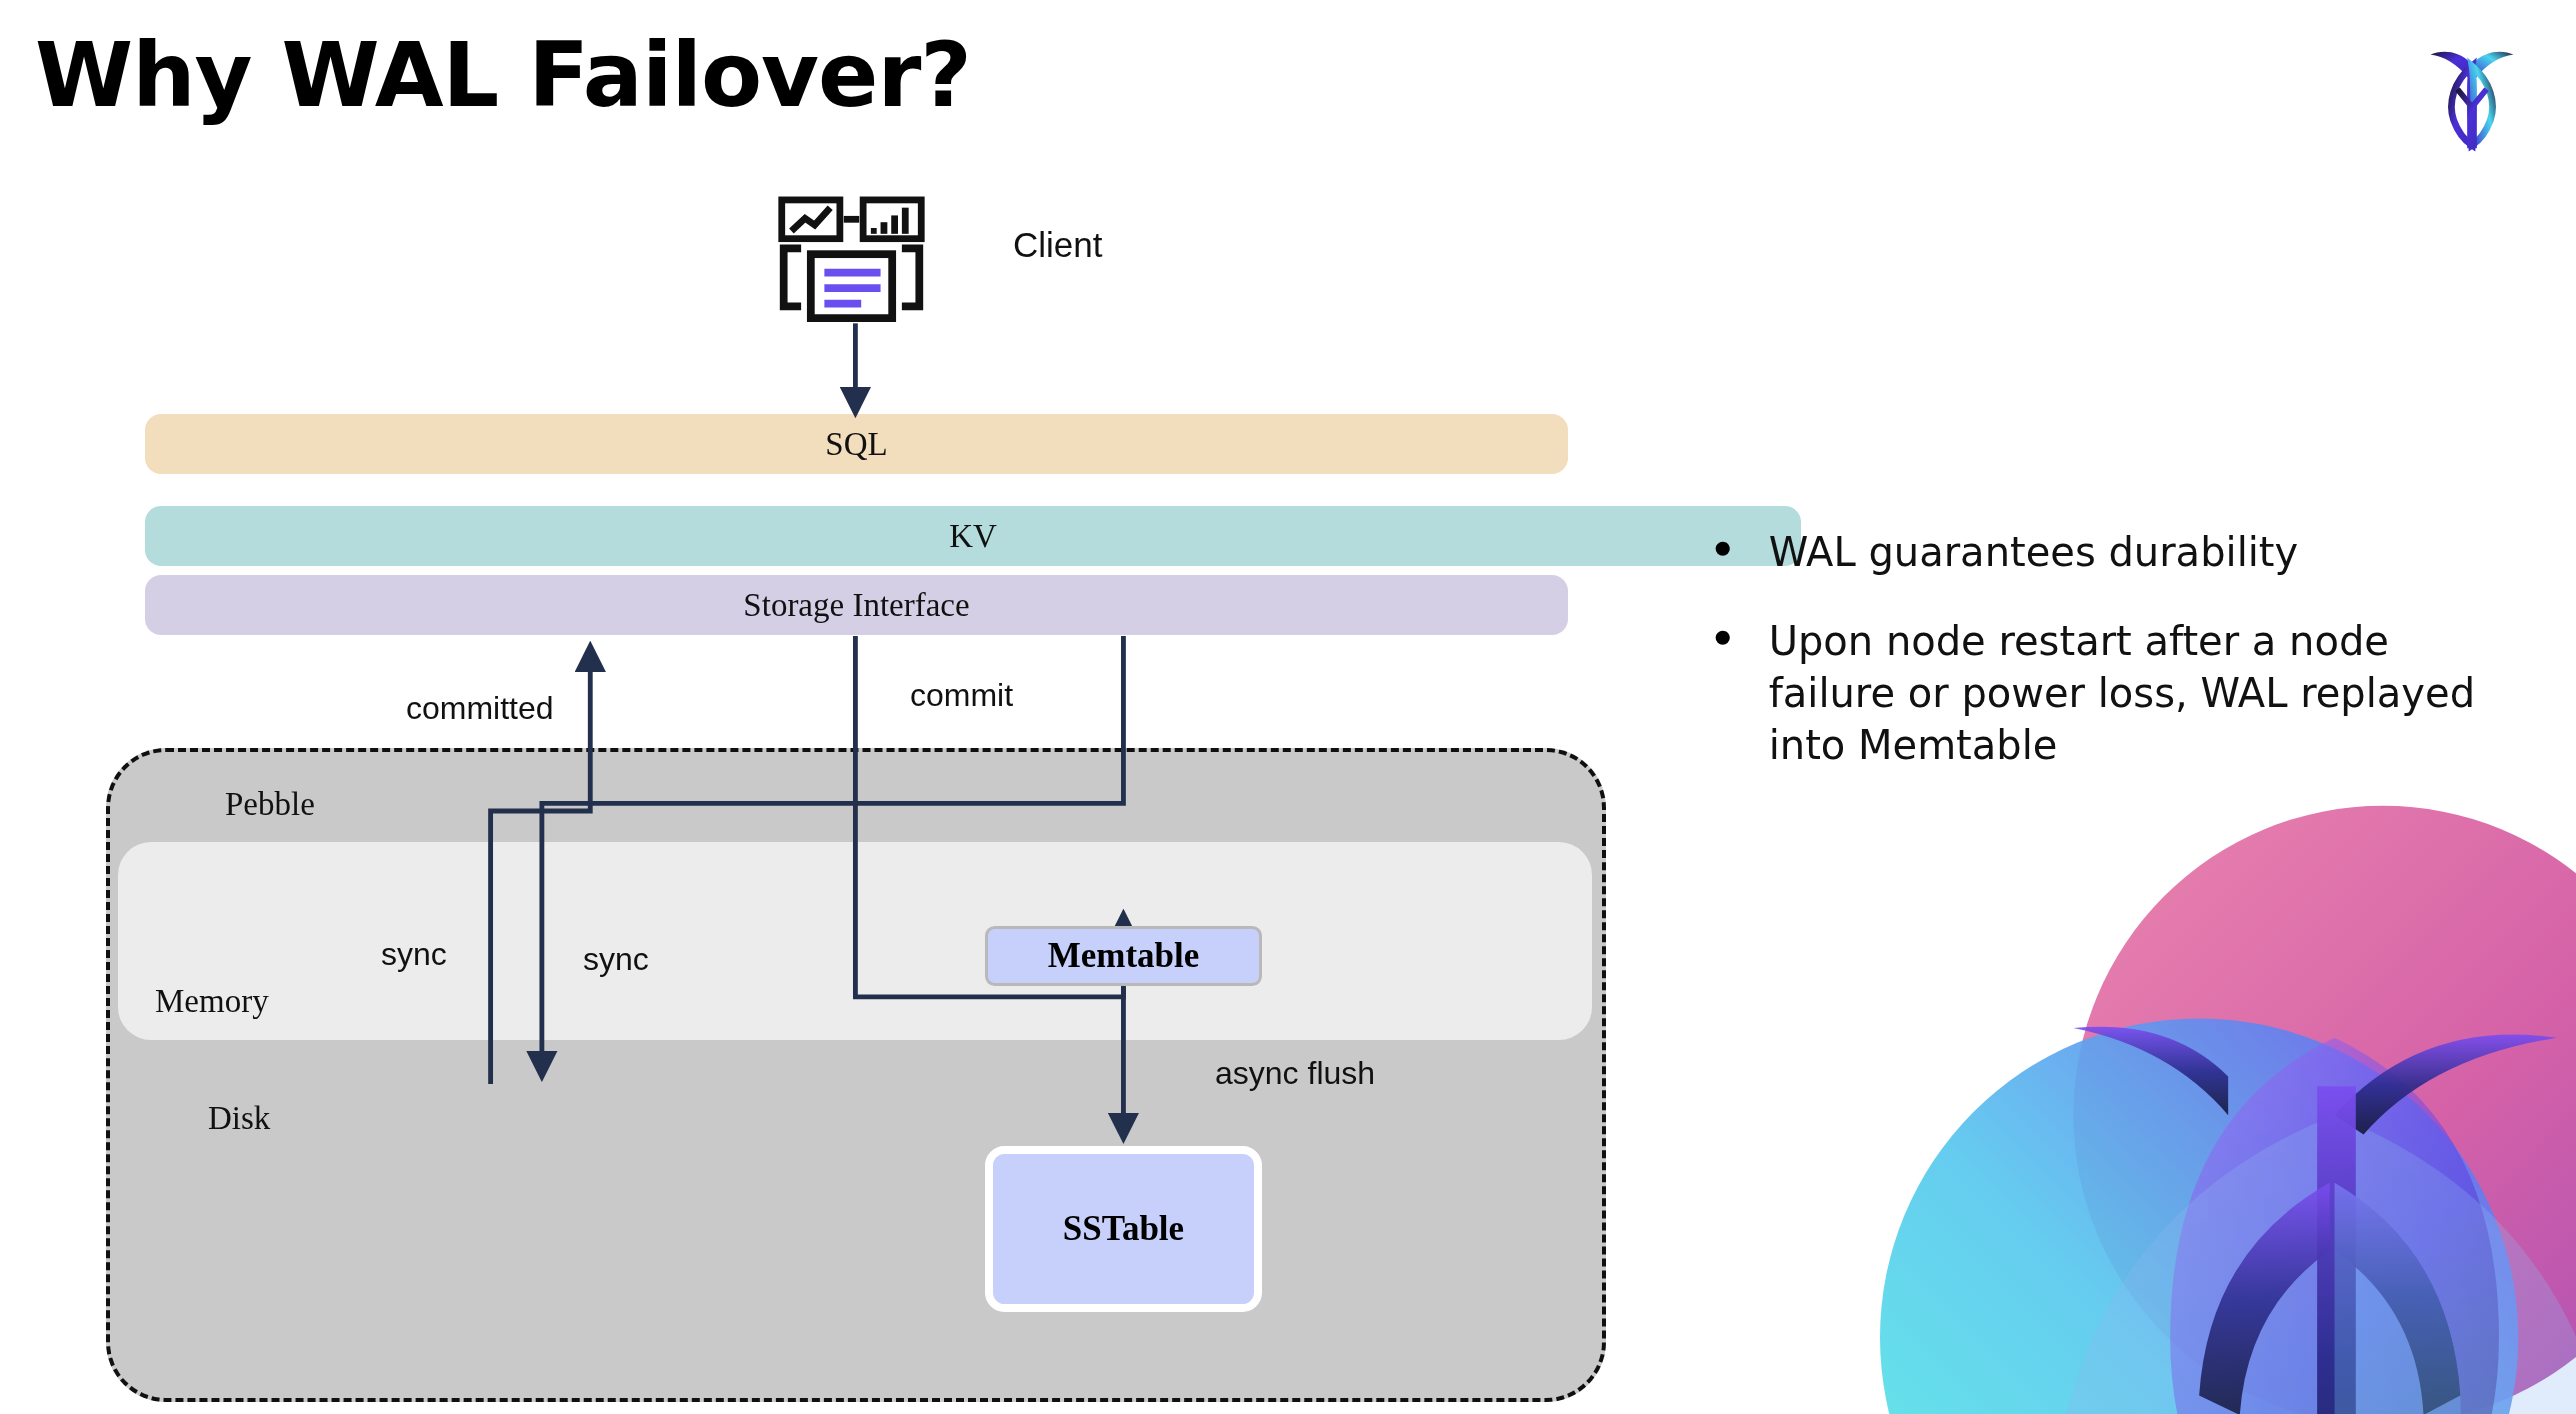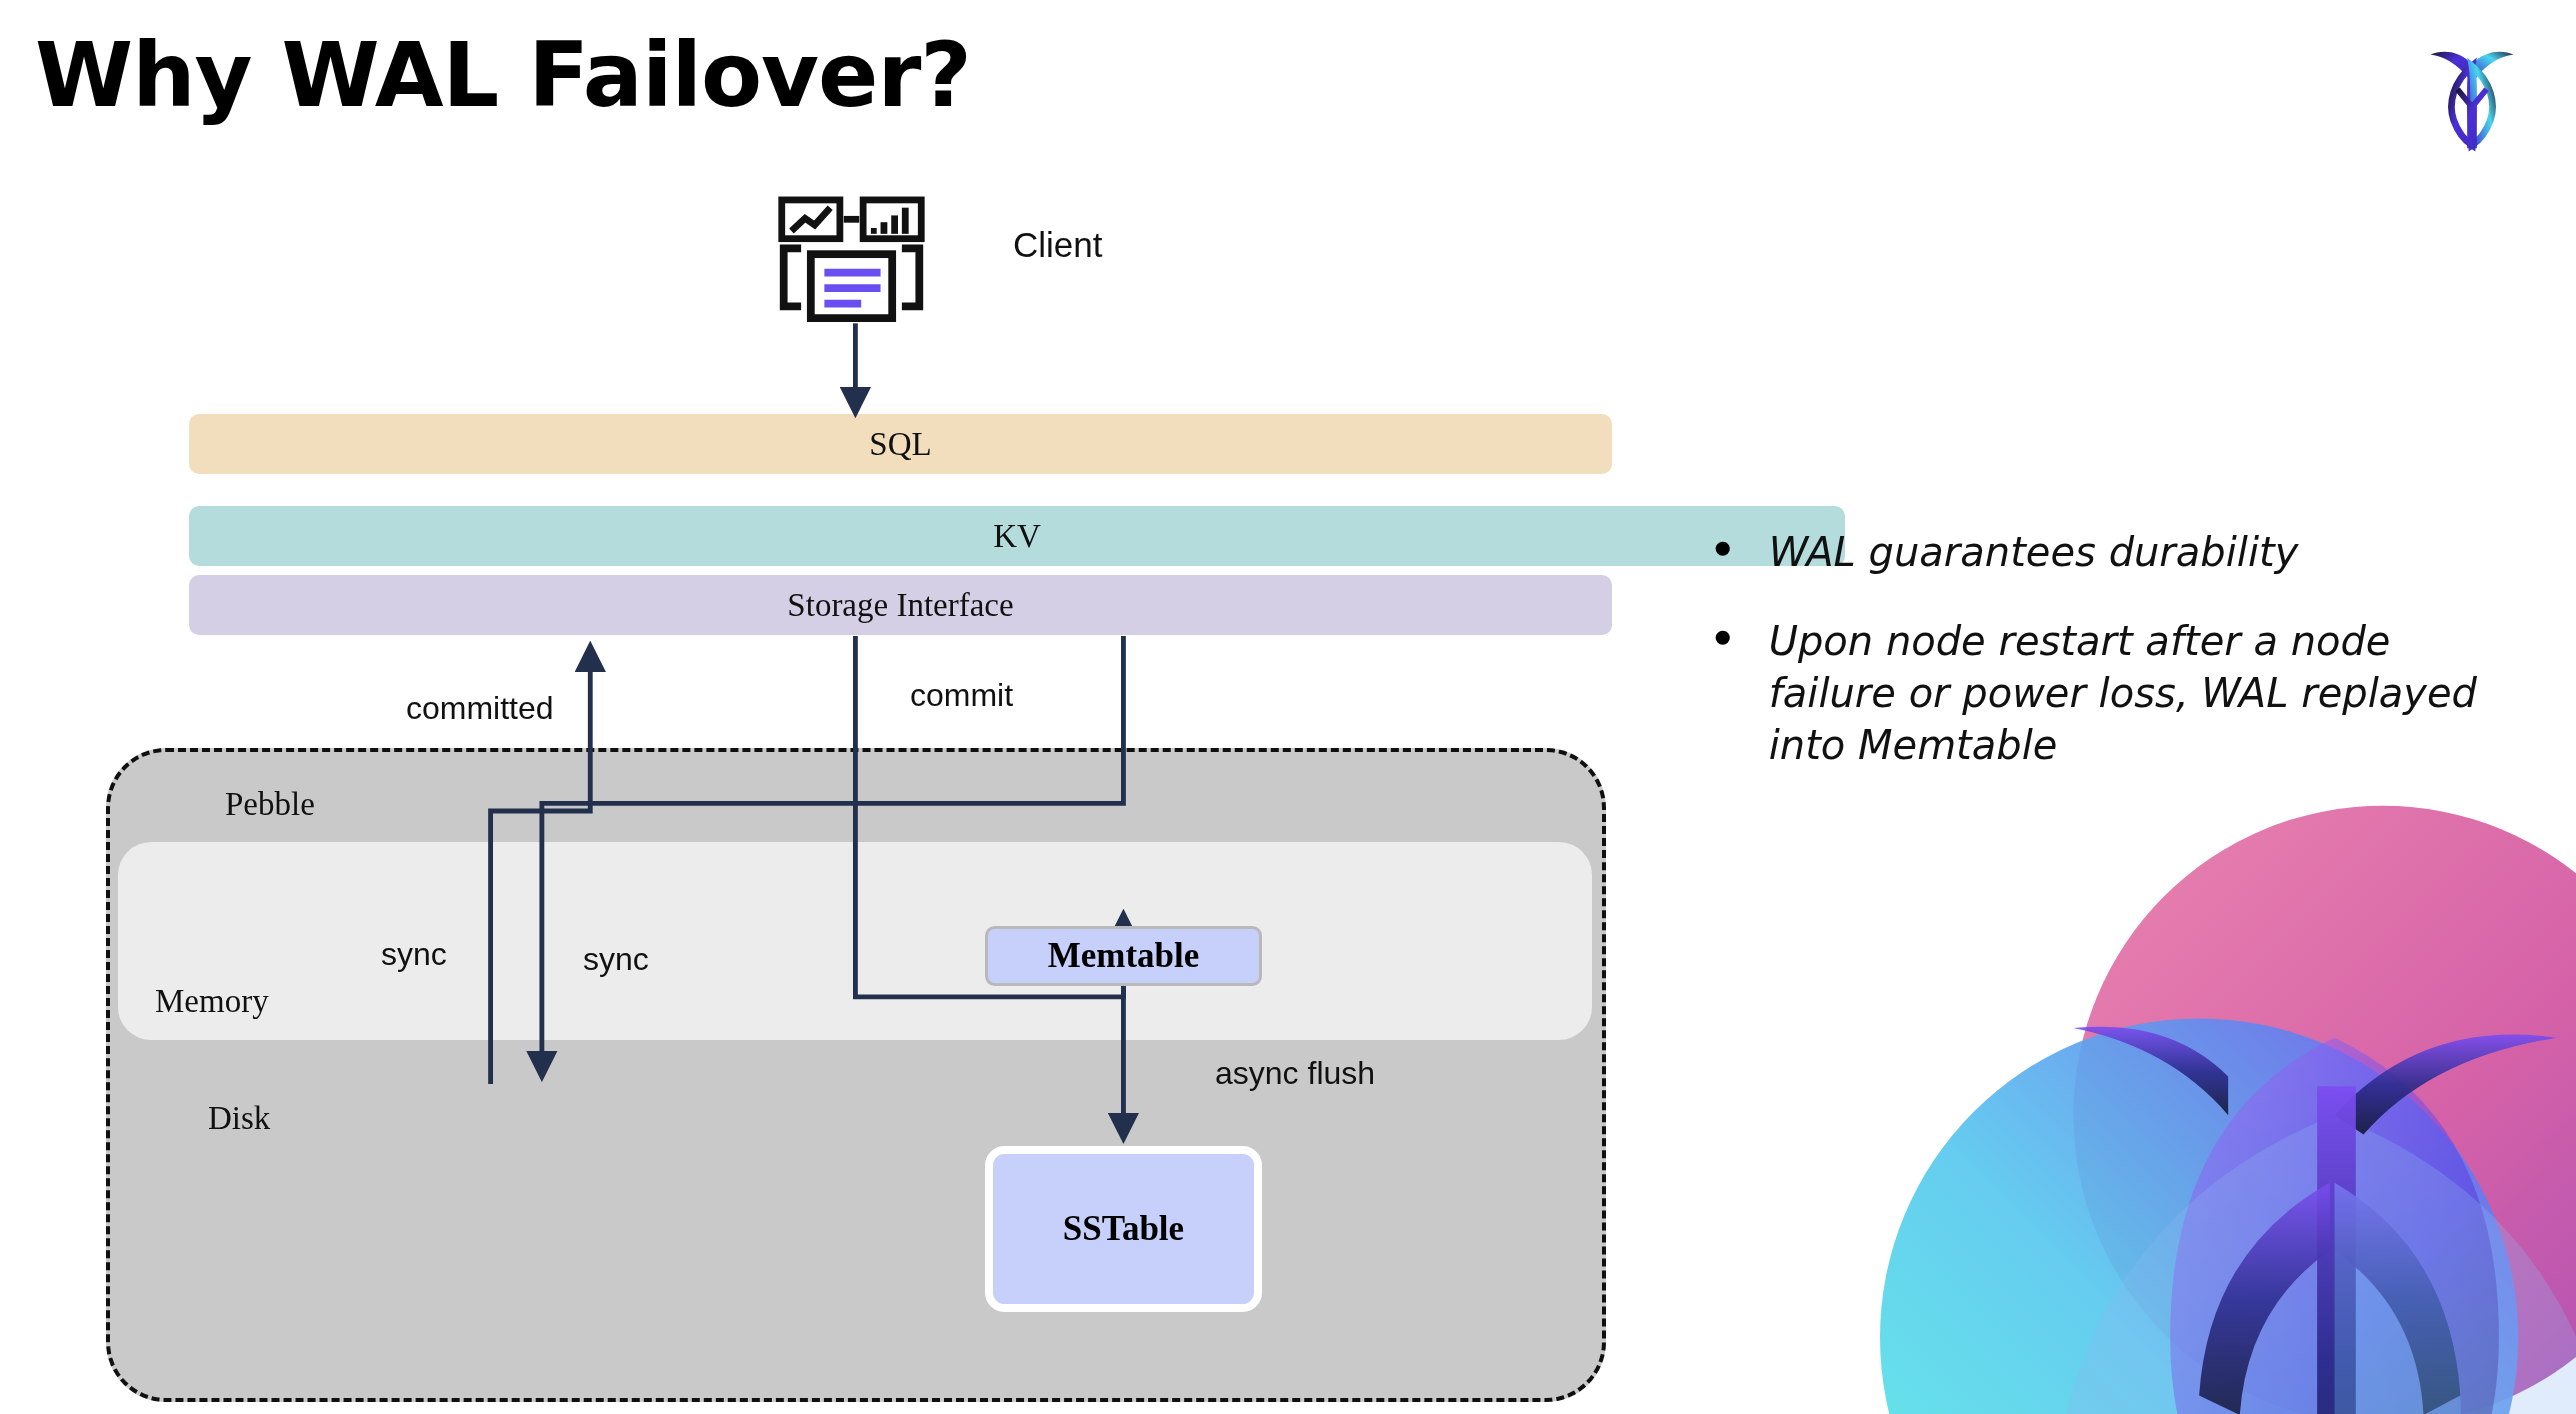--- a/index.html
+++ b/index.html
@@ -16,23 +16,23 @@
   
   #page-title{position:absolute;left:35px;top:29px;
               font-family:"DejaVu Sans",sans-serif;
               font-weight:700;font-size:89px;letter-spacing:-1px;
               color:#000000;line-height:1.05;white-space:nowrap;}
 
   
   #diagram{position:absolute;left:0;top:0;width:1645px;height:1415px;}
 
   
-  .layer-bar{position:absolute;height:60px;border-radius:10px;
+  .layer-bar{position:absolute;height:60px;border-radius:16px;
              display:flex;align-items:center;justify-content:center;
-             font-family:"Liberation Serif",serif;font-size:33px;color:#111;margin-left:44px;}
+             font-family:"Liberation Serif",serif;font-size:33px;color:#111;}
   #bar-sql{left:145px;top:414px;width:1423px;background:#f2ddbd;}
   #bar-kv{left:145px;top:506px;width:1656px;background:#b5dcdc;}
   #bar-storage{left:145px;top:575px;width:1423px;background:#d5cfe5;}
 
   
   #pebble-box{position:absolute;left:106px;top:748px;width:1500px;height:654px;
               background:#c9c9c9;border:4.8px dashed #101010;border-radius:60px;
               box-sizing:border-box;}
   #pebble-label{position:absolute;left:225px;top:786px;
                 font-family:"Liberation Serif",serif;font-size:33px;color:#111;}
@@ -72,21 +72,21 @@
 
   
   #client-icon{position:absolute;left:774px;top:194px;width:155px;height:131px;}
 
   
   #bullet-list{position:absolute;left:1705px;top:526px;width:813px;}
   .bullet-row{display:flex;align-items:flex-start;margin-bottom:37px;}
   .bullet-dot{flex:0 0 auto;width:56px;font-size:33px;line-height:1.28;
               color:#000;text-align:left;padding-left:7.7px;}
   .bullet-text{font-family:"DejaVu Sans",sans-serif;font-size:40px;line-height:1.3;
-               color:#111;font-weight:400;font-style:italic;}
+               color:#111;font-weight:400;}
 </style>
 </head>
 <body>
 
 <svg id="watermark" viewBox="0 0 760 700" xmlns="http://www.w3.org/2000/svg">
   <defs>
     <linearGradient id="wmPink" x1="0" y1="0" x2="1" y2="1">
       <stop offset="0%" stop-color="#e87aa8"></stop>
       <stop offset="55%" stop-color="#d154a0"></stop>
       <stop offset="100%" stop-color="#a13fb0"></stop>

